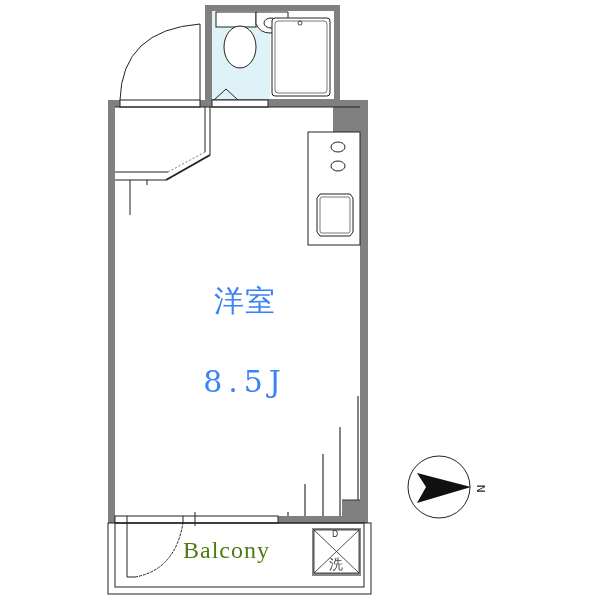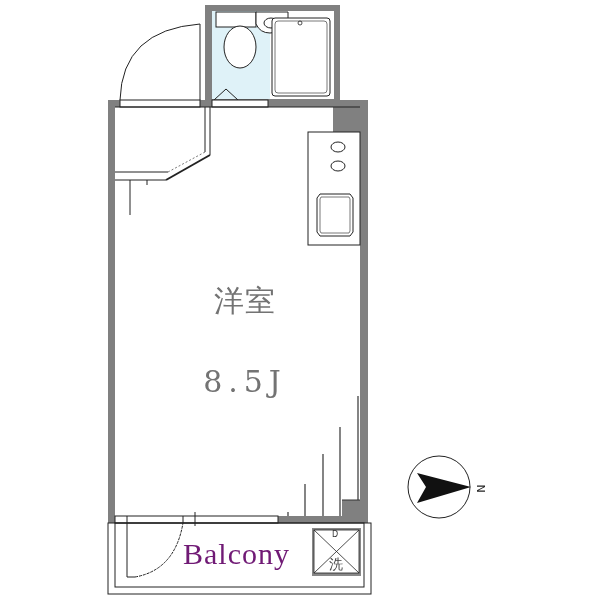--- a/index.html
+++ b/index.html
@@ -1,28 +1,28 @@
 <!DOCTYPE html>
 <html><head>
   <meta charset="utf-8">
   <style>
     html, body { margin: 0; padding: 0; background: #ffffff; }
     body { width: 600px; height: 600px; position: relative; overflow: hidden; font-family: "DejaVu Serif", serif; }
     #plan { position: absolute; left: 0; top: 0; width: 600px; height: 600px; }
     .room-label {
       position: absolute; left: 170px; width: 150px; text-align: center;
-      font-family: "DejaVu Serif", "Liberation Serif", serif; color: #737373;
+      font-family: "DejaVu Serif", "Liberation Serif", serif; color: #3b82f6;
       font-size: 30px; line-height: 34px;
     }
     .room-name { top: 284px; letter-spacing: 1px; }
     .room-area { top: 330px; letter-spacing: 6px; margin-top: 35px; }
     .balcony-label {
       position: absolute; left: 183px; top: 537px;
       font-family: "Liberation Serif", "DejaVu Serif", serif;
-      font-size: 30px; color: #701a75; letter-spacing: 1px;
+      font-size: 24px; color: #4d7c0f; letter-spacing: 1px;
     }
     .wm-d { position: absolute; left: 332px; top: 530px; font-size: 8px; font-family: "DejaVu Sans", sans-serif; color: #333; }
     .wm-kanji { position: absolute; left: 329px; top: 556px; font-size: 14px; font-family: "DejaVu Sans", sans-serif; color: #444; }
     .compass-n { position: absolute; left: 476px; top: 482px; font-size: 11px; font-family: "DejaVu Sans", sans-serif; color: #222; transform: rotate(90deg); }
   </style>
 </head>
 <body>
 
 <svg id="plan" viewBox="0 0 600 600" xmlns="http://www.w3.org/2000/svg">
 

